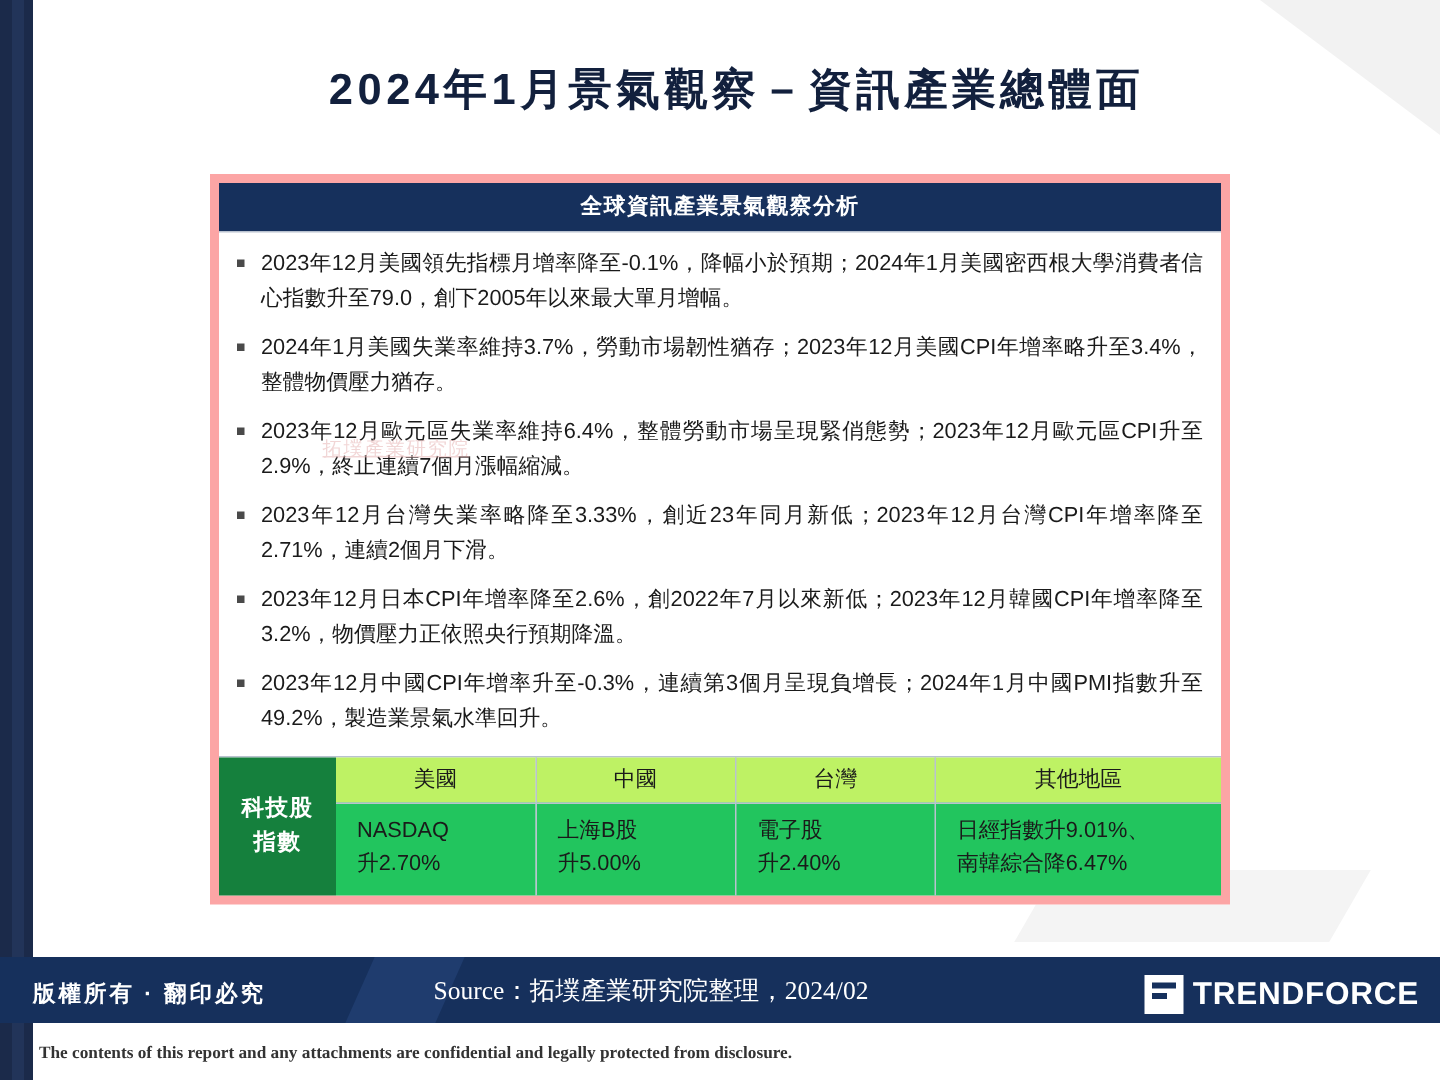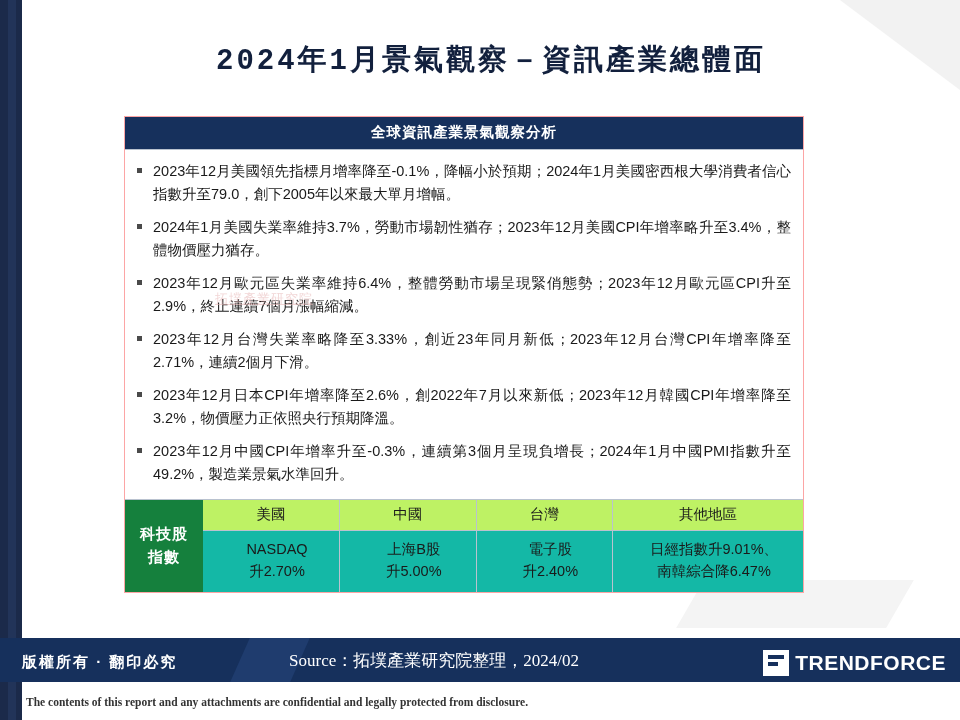--- a/index.html
+++ b/index.html
@@ -40,29 +40,29 @@
   .page-title {
     position: absolute;
     left: 22px;
     top: 40px;
     width: 938px;
     text-align: center;
     font-size: 29px;
     letter-spacing: 3px;
     color: #12203d;
     font-weight: bold;
-    font-family: Liberation Mono, monospace;
+    font-family: Liberation Sans, sans-serif;
   }
   
   .tbl-wrap {
     position: absolute;
-    left: 124px;
+    left: 140px;
     top: 116px;
     width: 680px;
-    border: 1px solid #fca5a5;
+    border: 6px solid #fca5a5;
     box-sizing: border-box;
     background: #fff;
   }
   .tbl-header {
     background: #16305c;
     color: #ffffff;
     text-align: center;
     font-size: 14.5px;
     font-weight: bold;
     padding: 6px 0 7px 0;
@@ -147,26 +147,26 @@
     font-size: 14.5px;
     font-weight: normal;
     color: #1a1a1a;
     padding: 5px 0 6px 0;
     border-right: 1px solid #b9c2cf;
     border-bottom: 1px solid #b9c2cf;
     text-align: center;
   }
   .stock-grid th:last-child { border-right: none; }
   .stock-grid td {
-    background: #14b8a6;
+    background: #22c55e;
     font-size: 14.5px;
     color: #1a1a1a;
     padding: 7px 2px 9px 14px;
     border-right: 1px solid #b9c2cf;
-    text-align: center;
+    text-align: left;
     line-height: 1.55;
     vertical-align: middle;
   }
   .stock-grid td:last-child { border-right: none; }
   
   .footer-band {
     position: absolute;
     left: 0;
     bottom: 38px;
     width: 960px;

